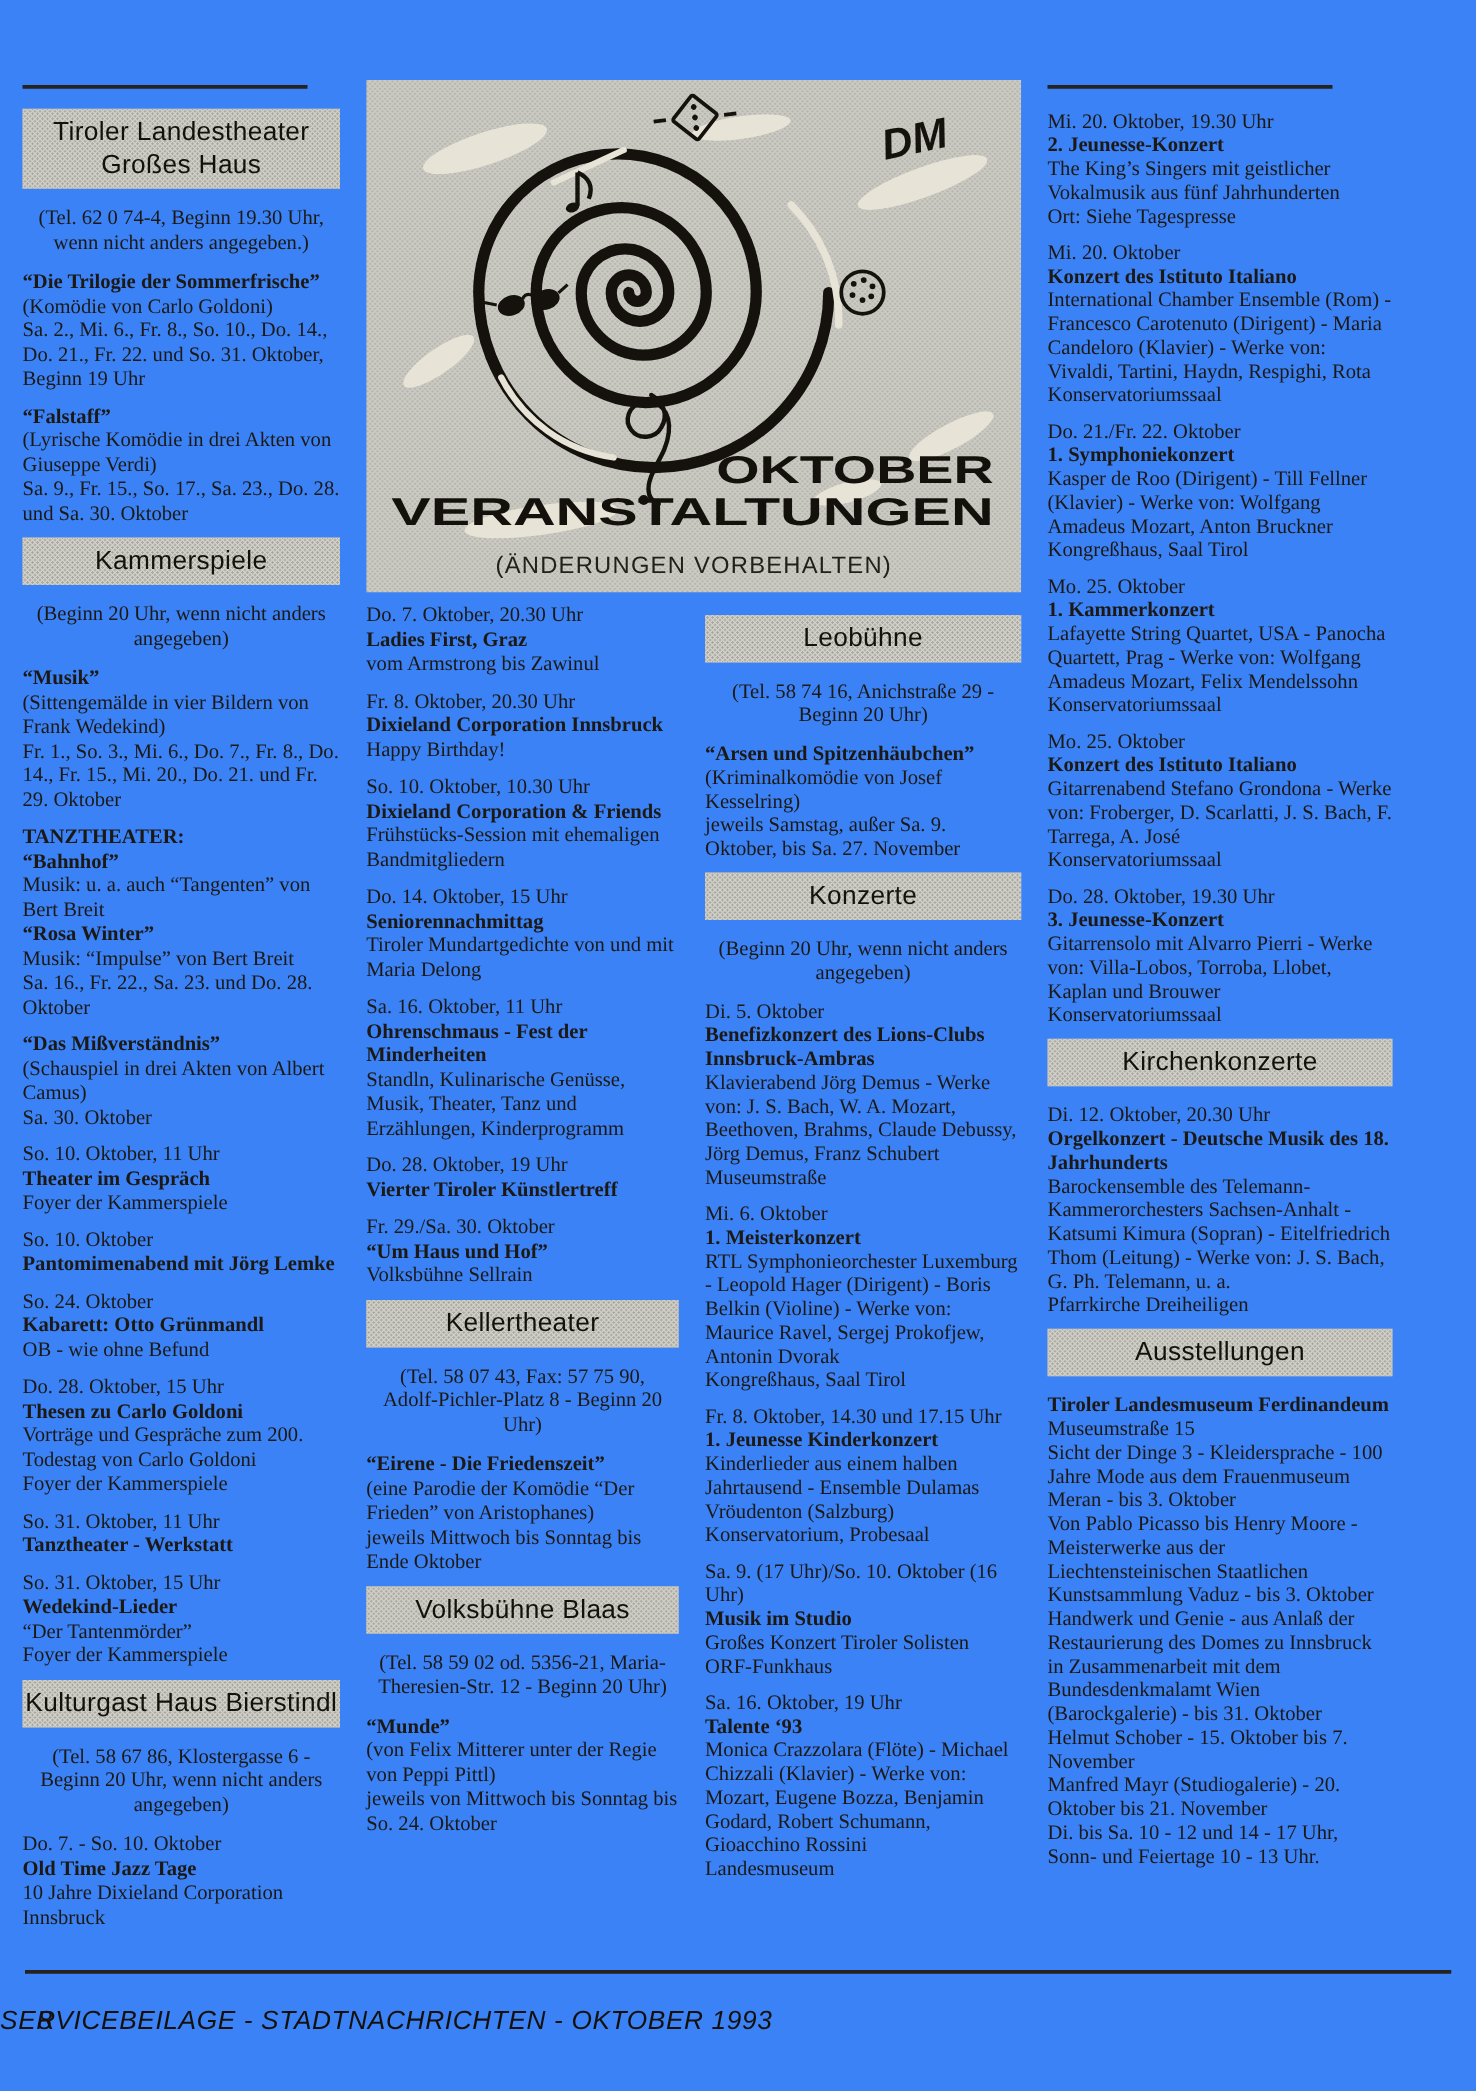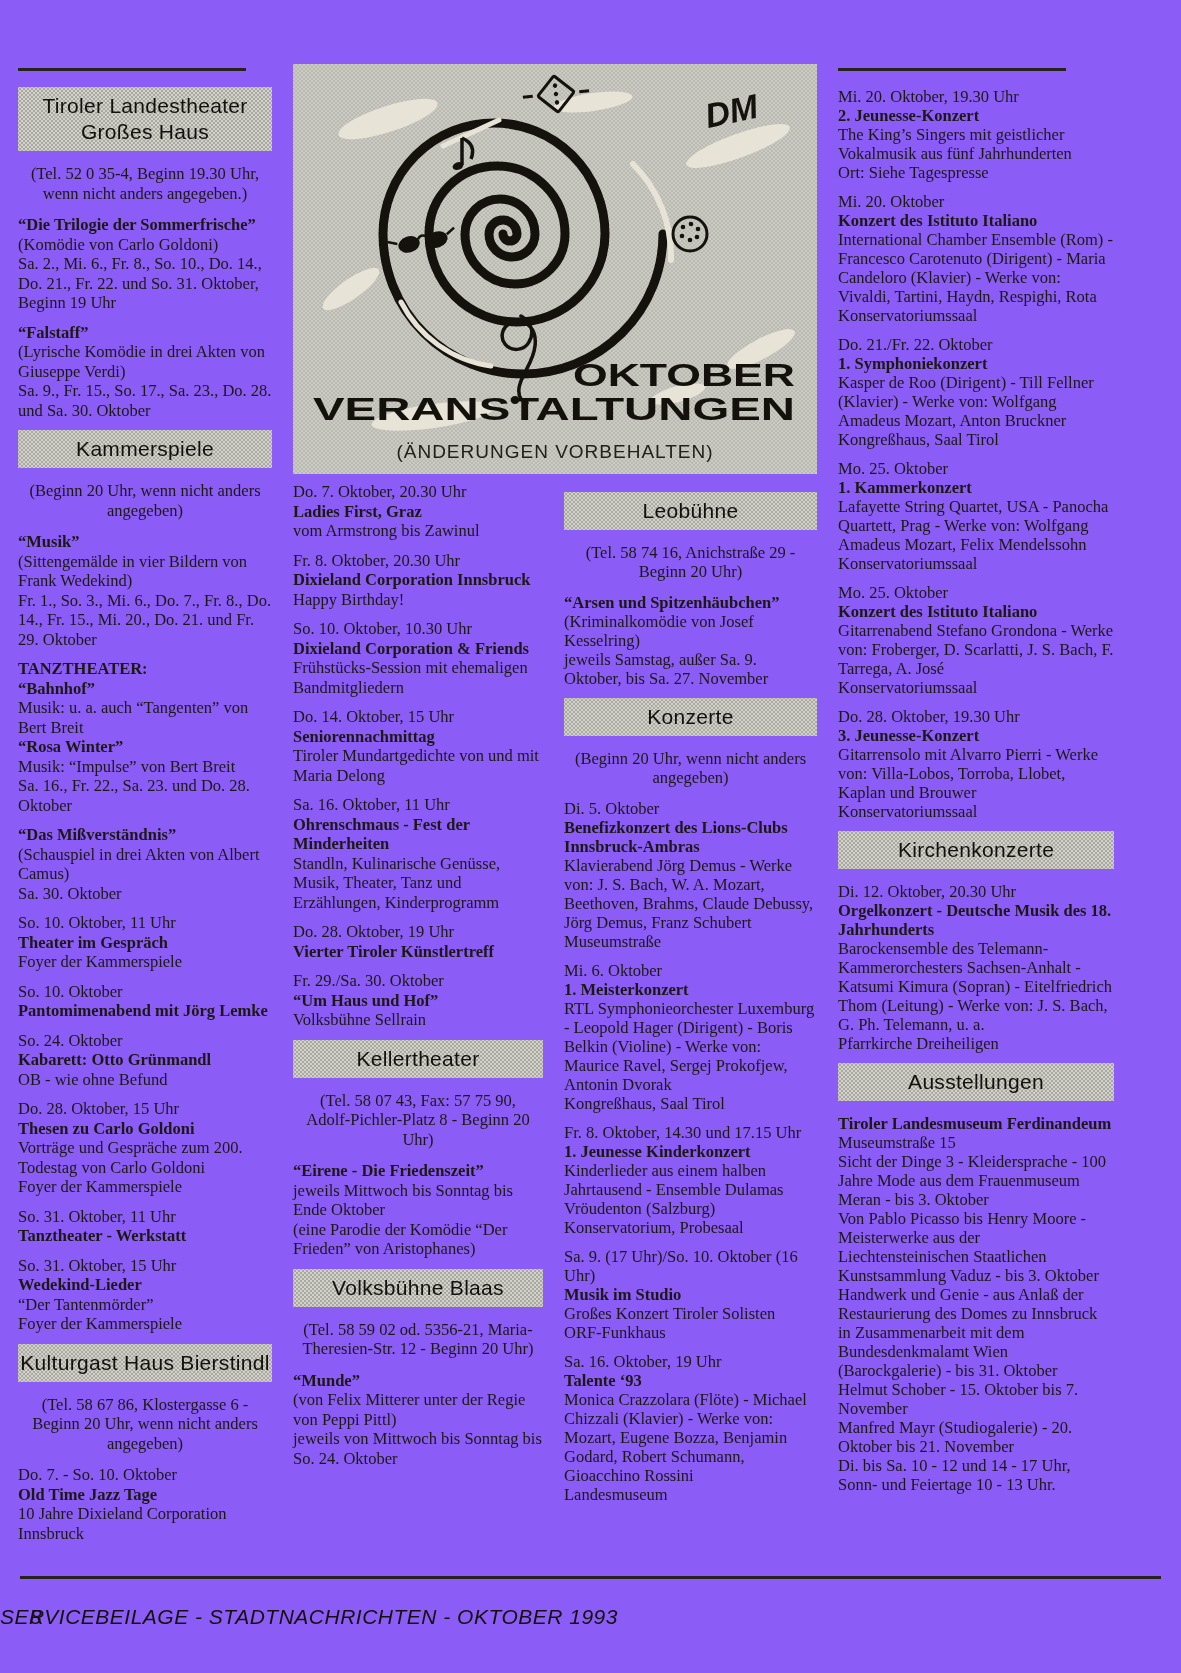--- a/index.html
+++ b/index.html
@@ -1,16 +1,16 @@
 <!DOCTYPE html>
 <html><head>
 <meta charset="utf-8">
 <style>
   html,body{margin:0;padding:0;background:#6f6d68;}
-  .page{position:relative;width:1181px;height:1673px;margin:0 auto;background:#8b5cf6;
+  .page{position:relative;width:1181px;height:1673px;margin:0 auto;background:#3b82f6;
         overflow:hidden;font-family:"Liberation Serif",serif;color:#1c1915;}
   .content{display:grid;grid-template-columns:254px 250px 253px 276px;column-gap:21px;
            grid-template-rows:418px auto;padding:64px 0 0 18px;}
   .col{font-size:16.5px;line-height:19.5px;}
   .col[data-col="2"],.col[data-col="3"]{line-height:19px;}
   .col0{grid-column:1;grid-row:1 / span 2;}
   .banner{grid-column:2 / span 2;grid-row:1;}
   .col1{grid-column:2;grid-row:2;}
   .col2{grid-column:3;grid-row:2;}
   .col3{grid-column:4;grid-row:2;grid-row:1 / span 2;}
@@ -37,21 +37,21 @@
 
 <div class="page">
   <div class="content">
 
     <div class="col col0" data-col="0">
         <div class="toprule"></div>
         <div class="hdr">
           <div>Tiroler Landestheater</div>
           <div>Großes Haus</div>
         </div>
-        <div class="intro">(Tel. 52 0 35-4, Beginn 19.30 Uhr, wenn nicht anders angegeben.)</div>
+        <div class="intro">(Tel. 62 0 74-4, Beginn 19.30 Uhr, wenn nicht anders angegeben.)</div>
         <div class="entry">
           <div class="bl">“Die Trilogie der Sommerfrische”</div>
           <div class="nl">(Komödie von Carlo Goldoni)</div>
           <div class="nl">Sa. 2., Mi. 6., Fr. 8., So. 10., Do. 14., Do. 21., Fr. 22. und So. 31. Oktober, Beginn 19 Uhr</div>
         </div>
         <div class="entry">
           <div class="bl">“Falstaff”</div>
           <div class="nl">(Lyrische Komödie in drei Akten von Giuseppe Verdi)</div>
           <div class="nl">Sa. 9., Fr. 15., So. 17., Sa. 23., Do. 28. und Sa. 30. Oktober</div>
         </div>
@@ -214,22 +214,22 @@
           <div class="nl">Fr. 29./Sa. 30. Oktober</div>
           <div class="bl">“Um Haus und Hof”</div>
           <div class="nl">Volksbühne Sellrain</div>
         </div>
         <div class="hdr">
           <div>Kellertheater</div>
         </div>
         <div class="intro">(Tel. 58 07 43, Fax: 57 75 90, Adolf-Pichler-Platz 8 - Beginn 20 Uhr)</div>
         <div class="entry">
           <div class="bl">“Eirene - Die Friedenszeit”</div>
+          <div class="nl">(eine Parodie der Komödie “Der Frieden” von Aristophanes)</div>
           <div class="nl">jeweils Mittwoch bis Sonntag bis Ende Oktober</div>
-          <div class="nl">(eine Parodie der Komödie “Der Frieden” von Aristophanes)</div>
         </div>
         <div class="hdr">
           <div>Volksbühne Blaas</div>
         </div>
         <div class="intro">(Tel. 58 59 02 od. 5356-21, Maria-Theresien-Str. 12 - Beginn 20 Uhr)</div>
         <div class="entry">
           <div class="bl">“Munde”</div>
           <div class="nl">(von Felix Mitterer unter der Regie von Peppi Pittl)</div>
           <div class="nl">jeweils von Mittwoch bis Sonntag bis So. 24. Oktober</div>
         </div>

